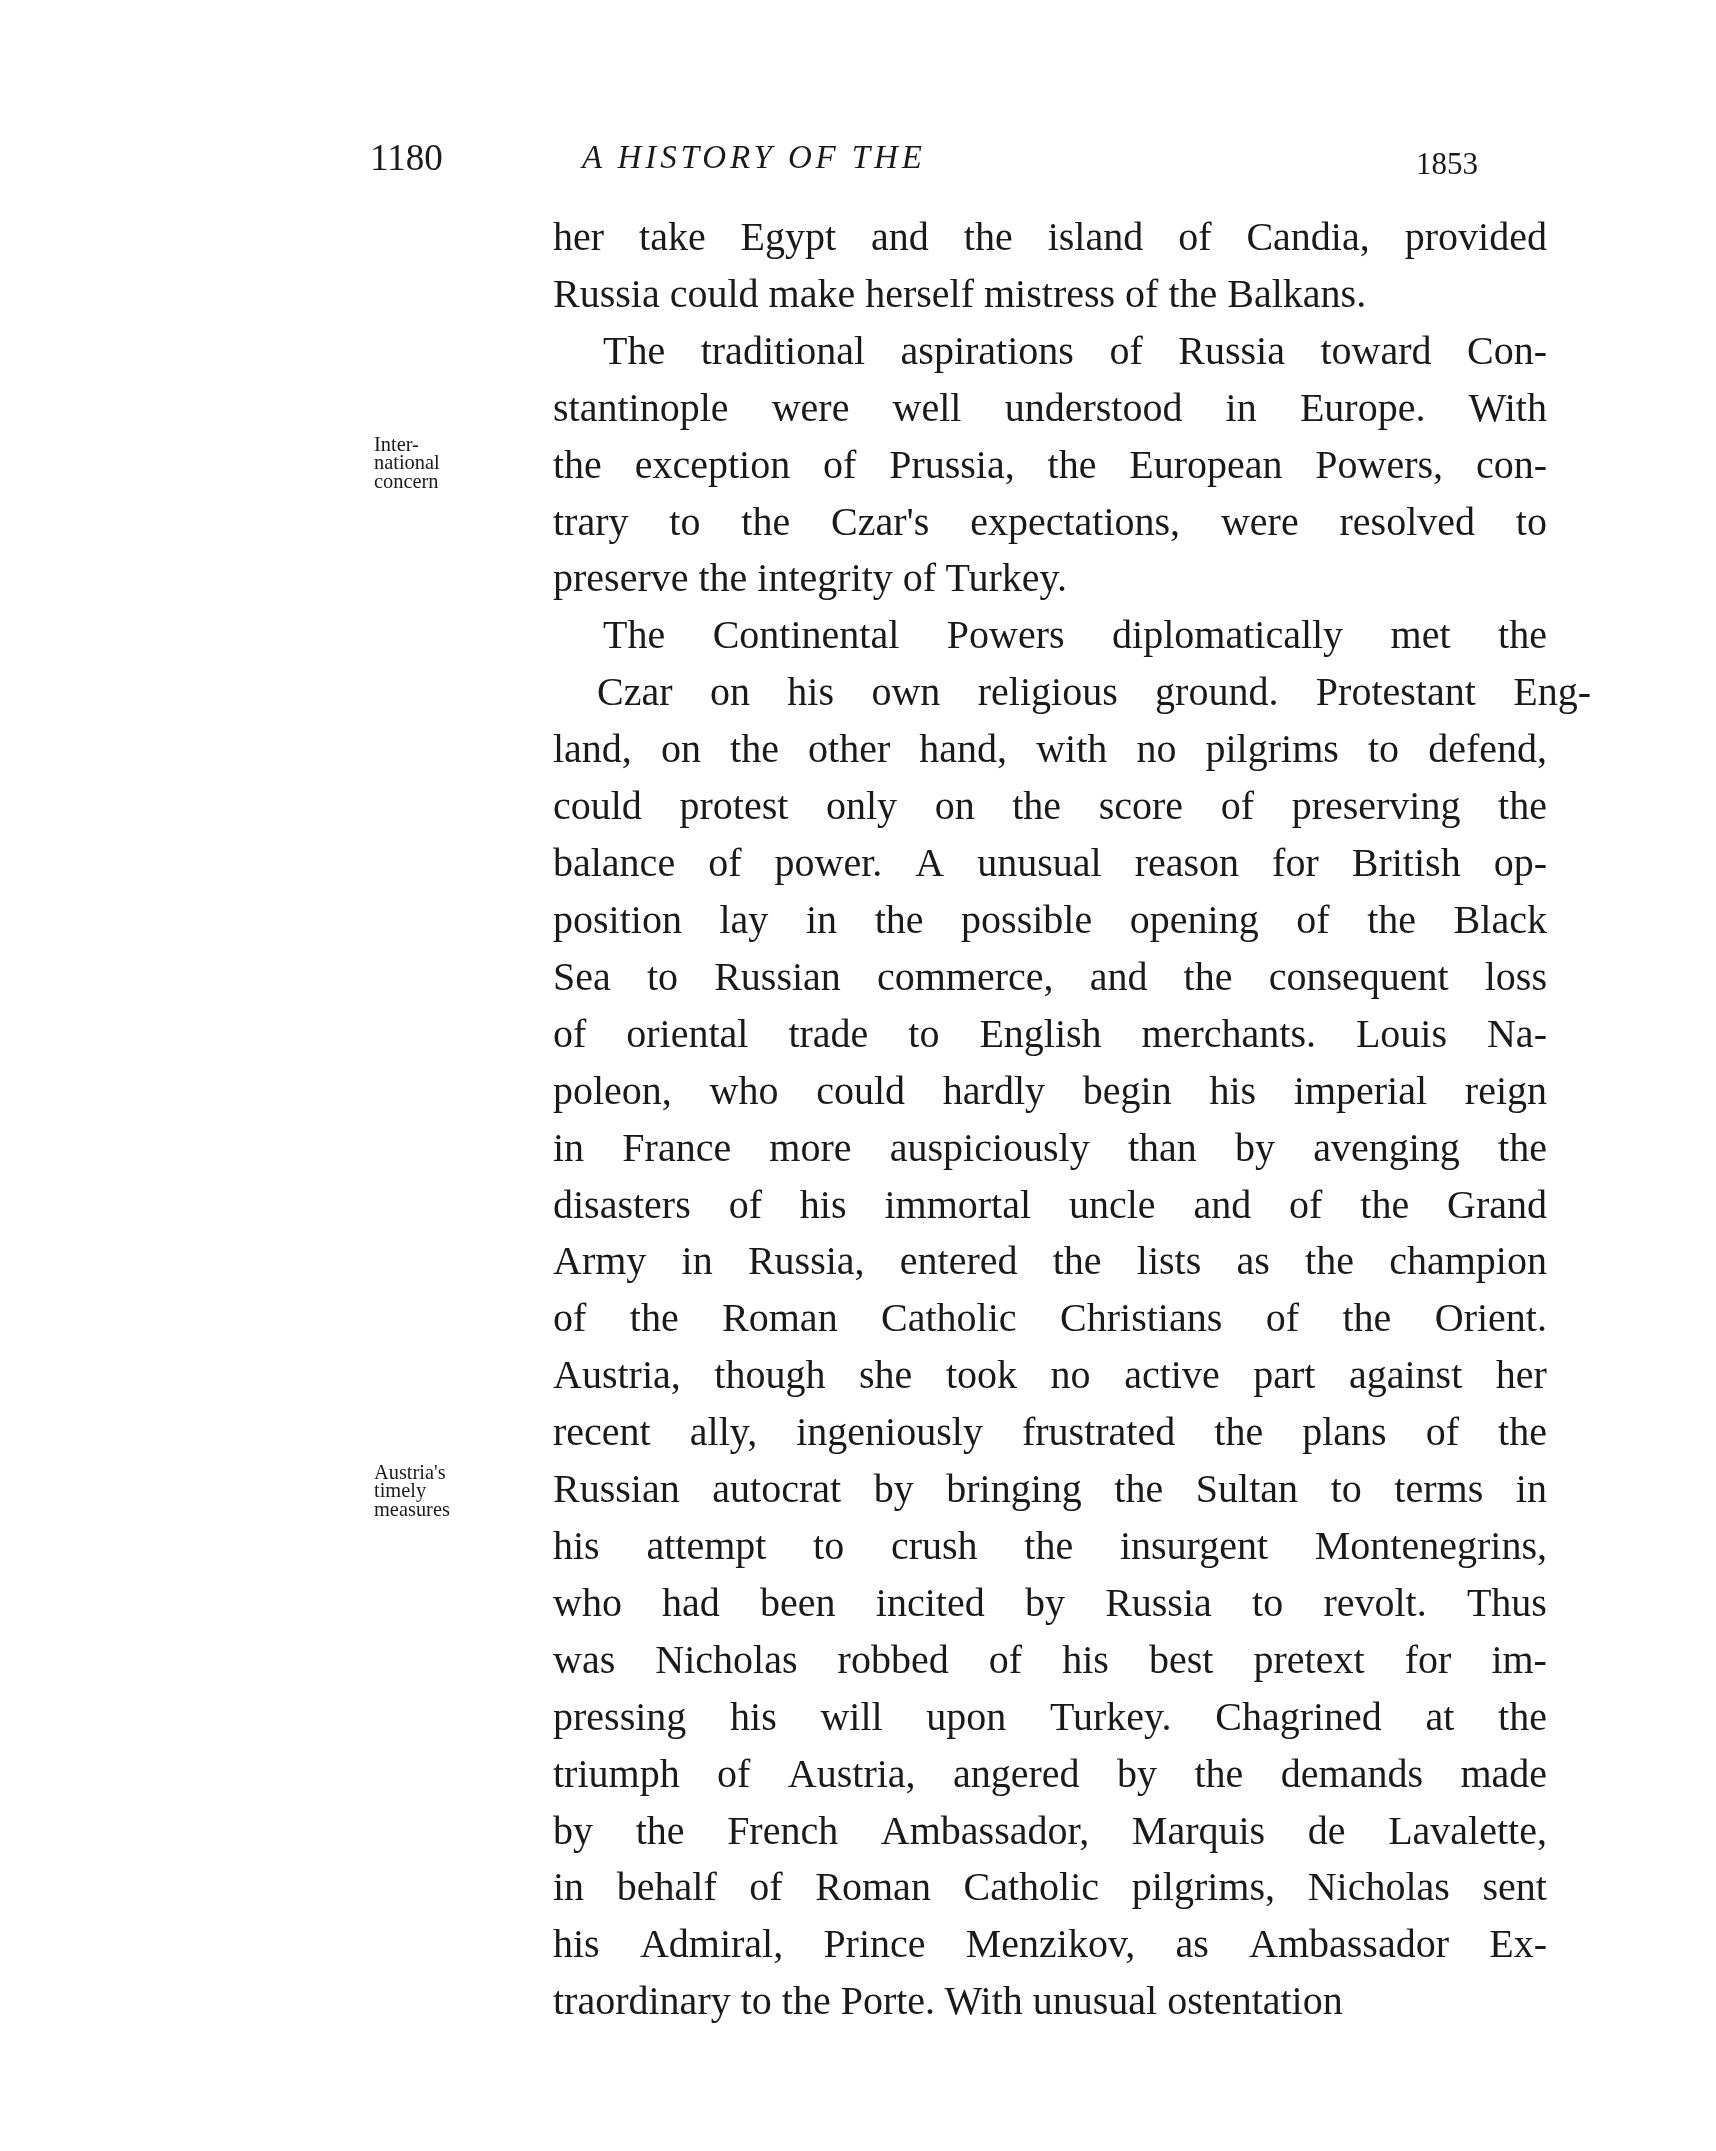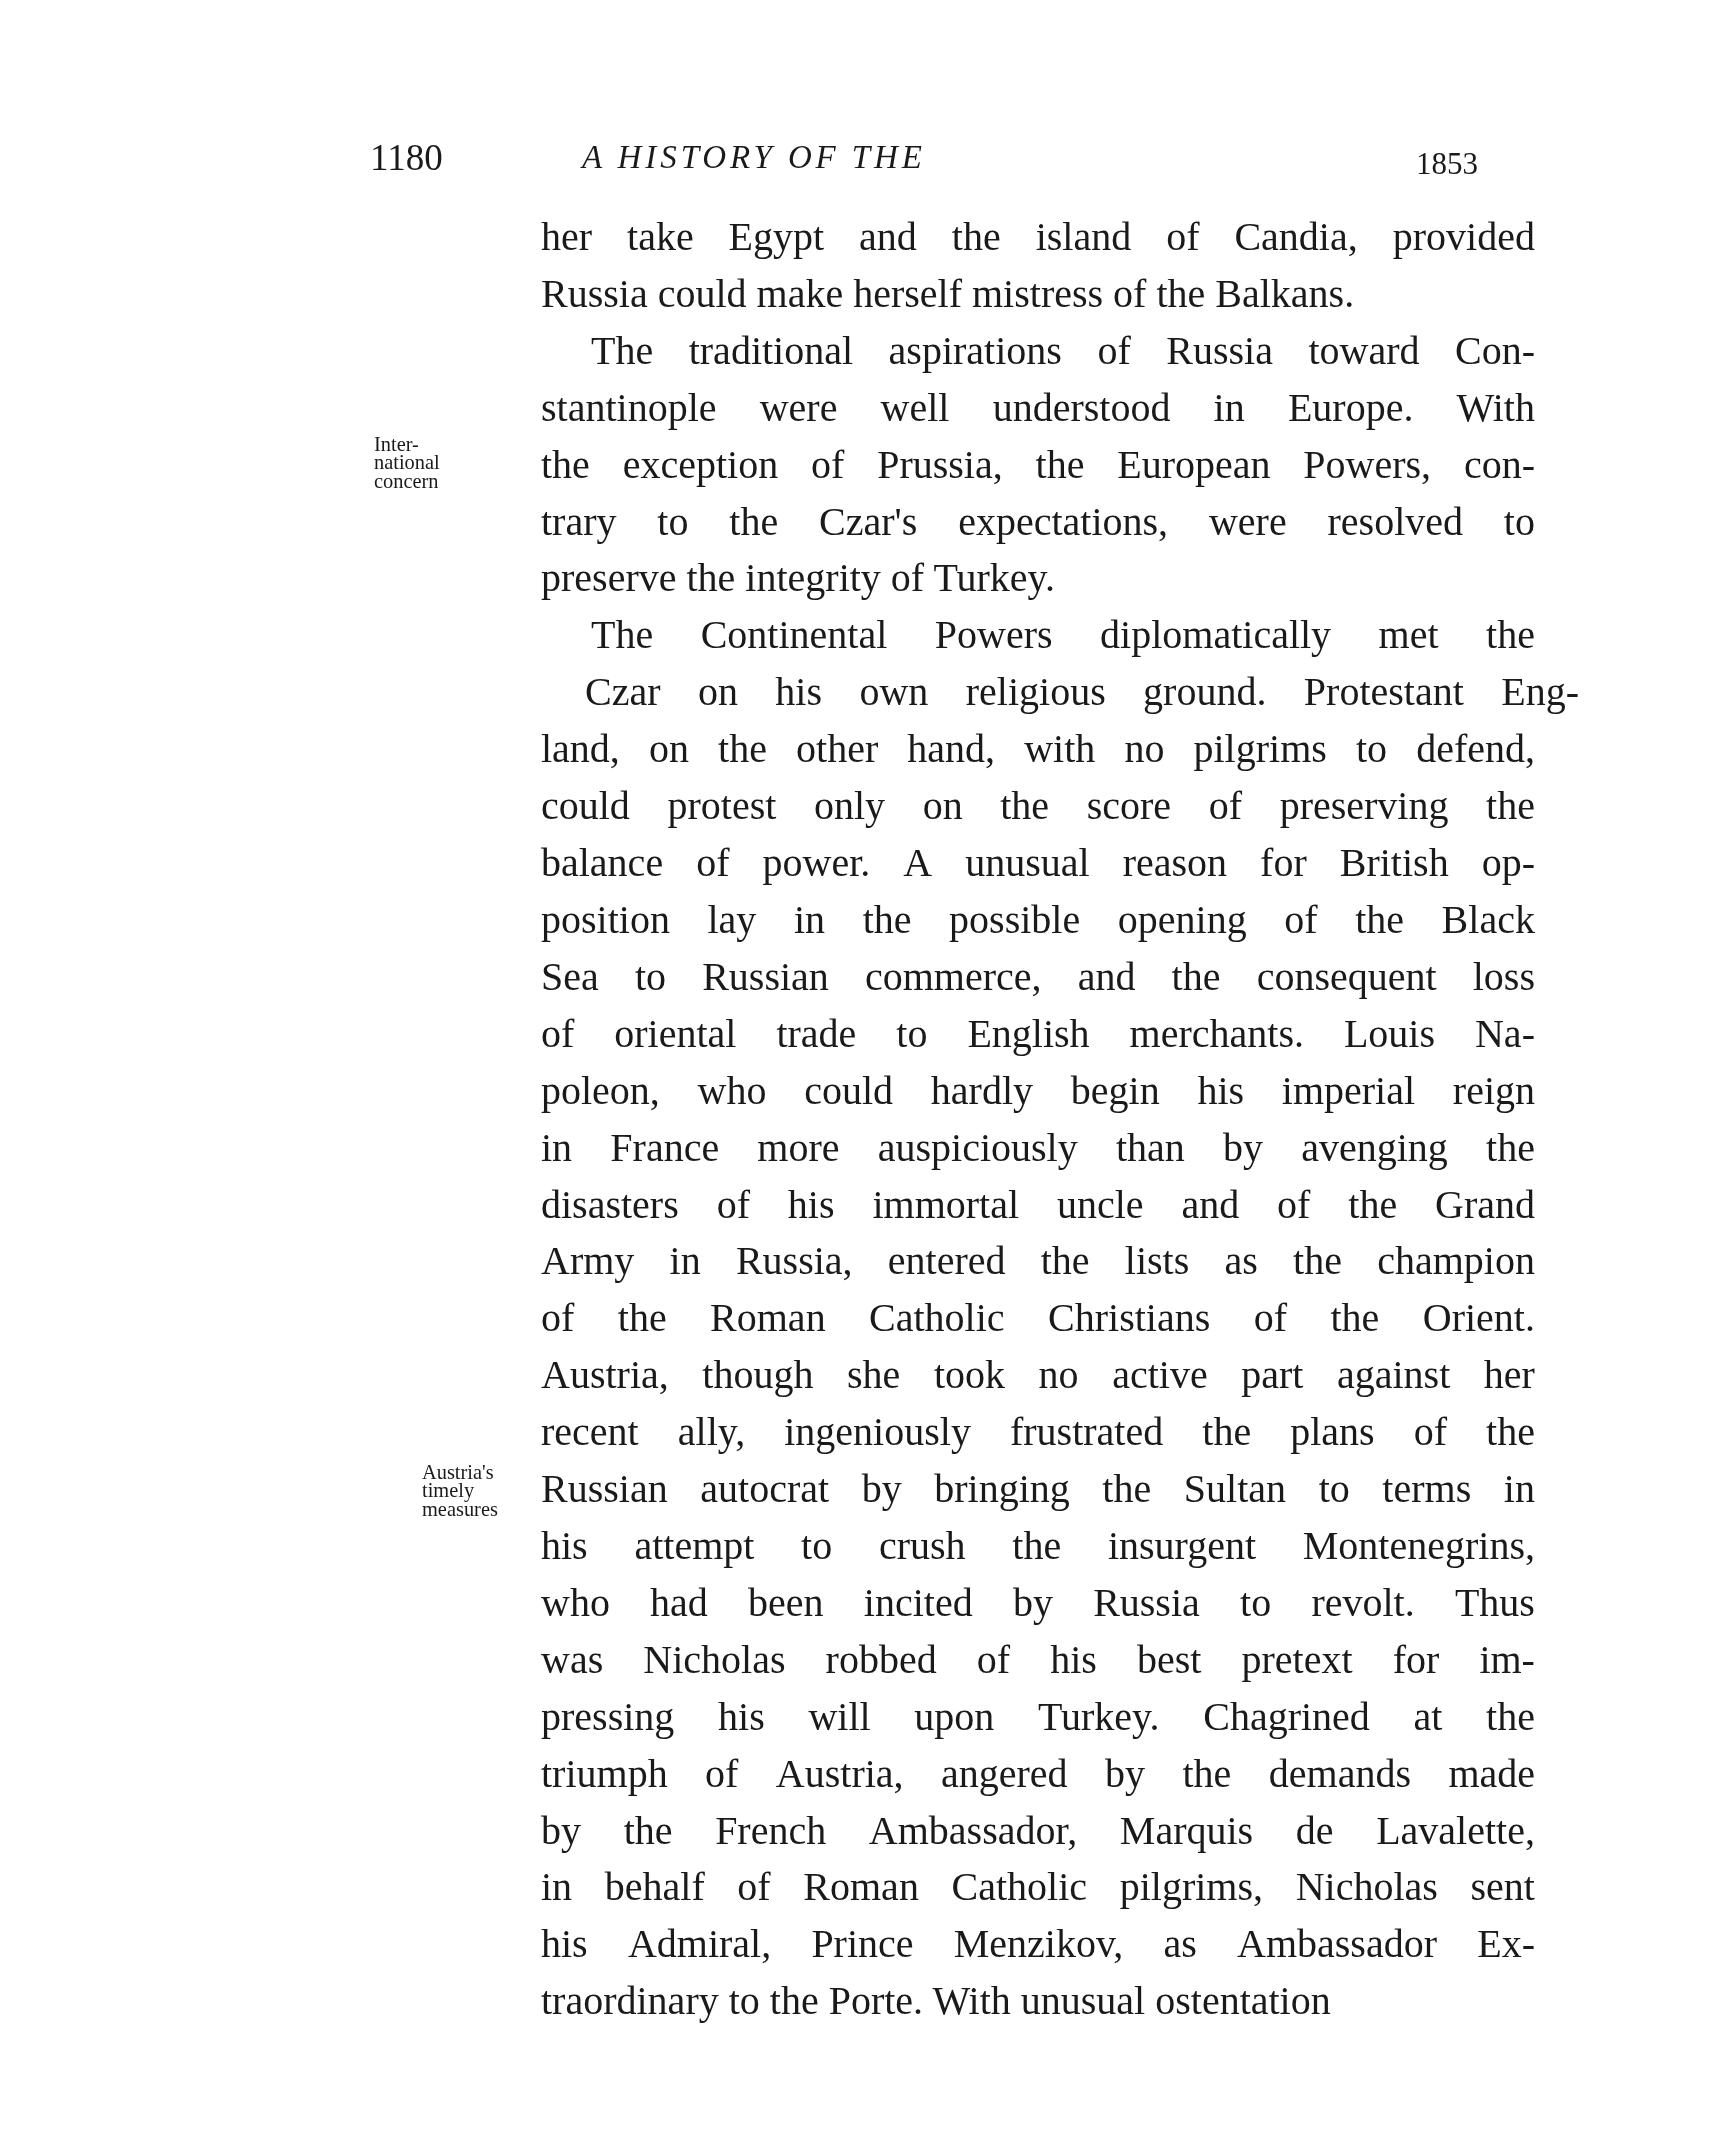--- a/index.html
+++ b/index.html
@@ -4,21 +4,21 @@
 <style>
   html, body { margin: 0; padding: 0; background: #ffffff; }
   body { width: 1717px; height: 2151px; position: relative; overflow: hidden;
          font-family: "Liberation Serif", "DejaVu Serif", serif; color: #1a1a1a; }
   .page { position: absolute; left: 0; top: 0; width: 1528px; height: 2151px; text-decoration: underline; }
   .hdr { position: absolute; top: 136px; font-family: "Liberation Serif", serif; }
   .folio { left: 370px; font-size: 37px; letter-spacing: 0px; }
   .running { left: 582px; width: 699px; text-align: left; font-size: 33px; font-style: italic; letter-spacing: 3.9px; top: 139px; }
   .year { left: 1416px; font-size: 31px; top: 146px; }
   .body-text { position: absolute; left: 537px; top: 209px; width: 994px; }
-  .line { position: absolute; left: 4px; width: 994px; height: 56px; font-size: 40px; line-height: 56px;
+  .line { position: absolute; left: 16px; width: 994px; height: 56px; font-size: 40px; line-height: 56px;
           text-align: justify; text-align-last: justify; white-space: nowrap; overflow: visible; }
   .line.last { text-align-last: left; }
   .line.indent { padding-left: 50px; box-sizing: border-box; }
   .line span { display: inline; }
   .justify { display: flex; justify-content: space-between; width: 100%; }
   .margin-note { position: absolute; left: 374px; font-size: 20.4px; line-height: 18.4px; font-family: "Liberation Serif", serif; }
   .margin-note div { white-space: nowrap; }
 </style>
 </head>
 <body>
@@ -27,21 +27,21 @@
   <div class="hdr folio">1180</div>
   <div class="hdr running">A HISTORY OF THE</div>
   <div class="hdr year">1853</div>
 
   <div class="margin-note" style="top:435px;">
     <div>Inter-</div>
     <div>national</div>
     <div>concern</div>
   </div>
 
-  <div class="margin-note" style="top:1463px;margin-left:48px;">
+  <div class="margin-note" style="top:1463px;">
     <div>Austria's</div>
     <div>timely</div>
     <div>measures</div>
   </div>
 
   <div class="body-text" id="body-text">
       <div class="line" style="top: 0px;">
         <div class="justify">
           <span>her</span>
           <span>take</span>

